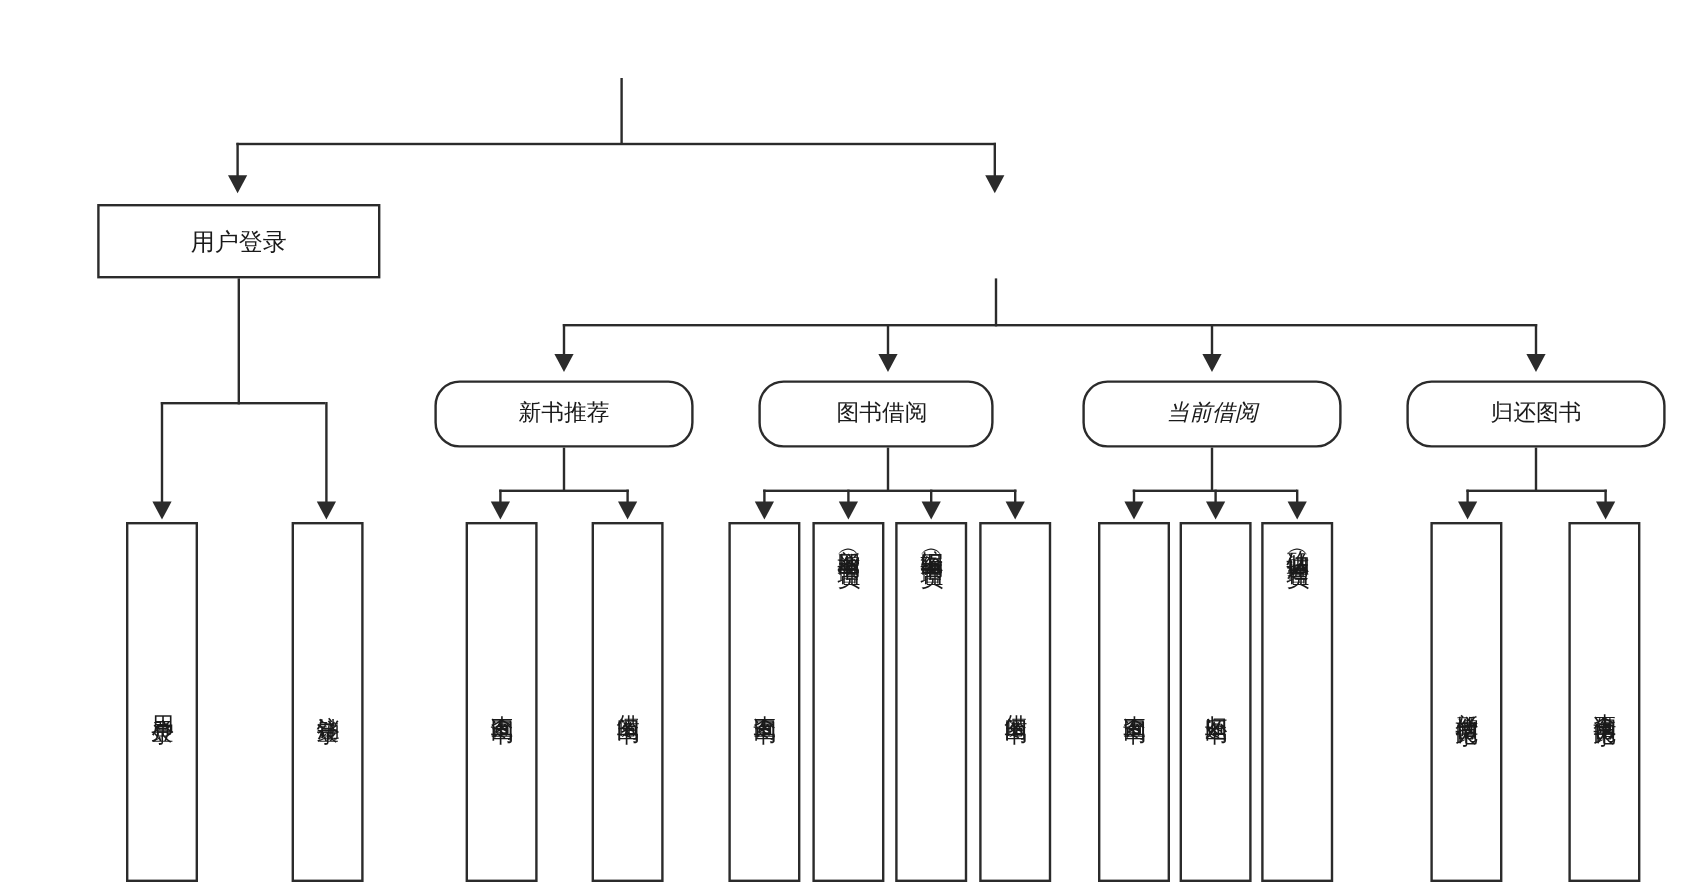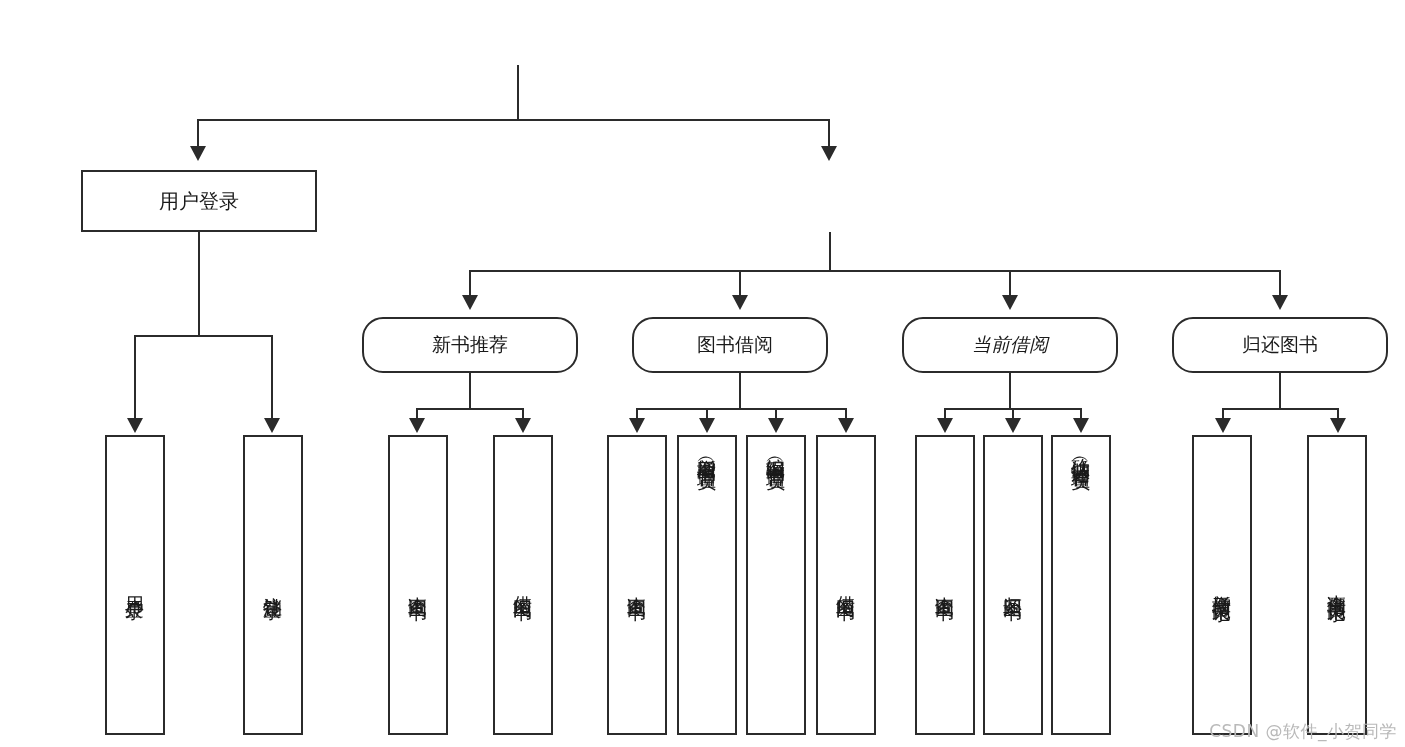--- a/index.html
+++ b/index.html
@@ -212,15 +212,14 @@
     <span class="vtext">确认归还（管理员）</span>
   </div>
 
   <div class="node leaf short" style="left:1192px; top:435px; width:60px; height:300px;">
     <span class="vtext">新增借阅记录</span>
   </div>
   <div class="node leaf short" style="left:1307px; top:435px; width:60px; height:300px;">
     <span class="vtext">查询借阅记录</span>
   </div>
 
-  <div id="watermark">CSDN @软件_小贺同学</div>
 
 </div>
 
 </body></html>

